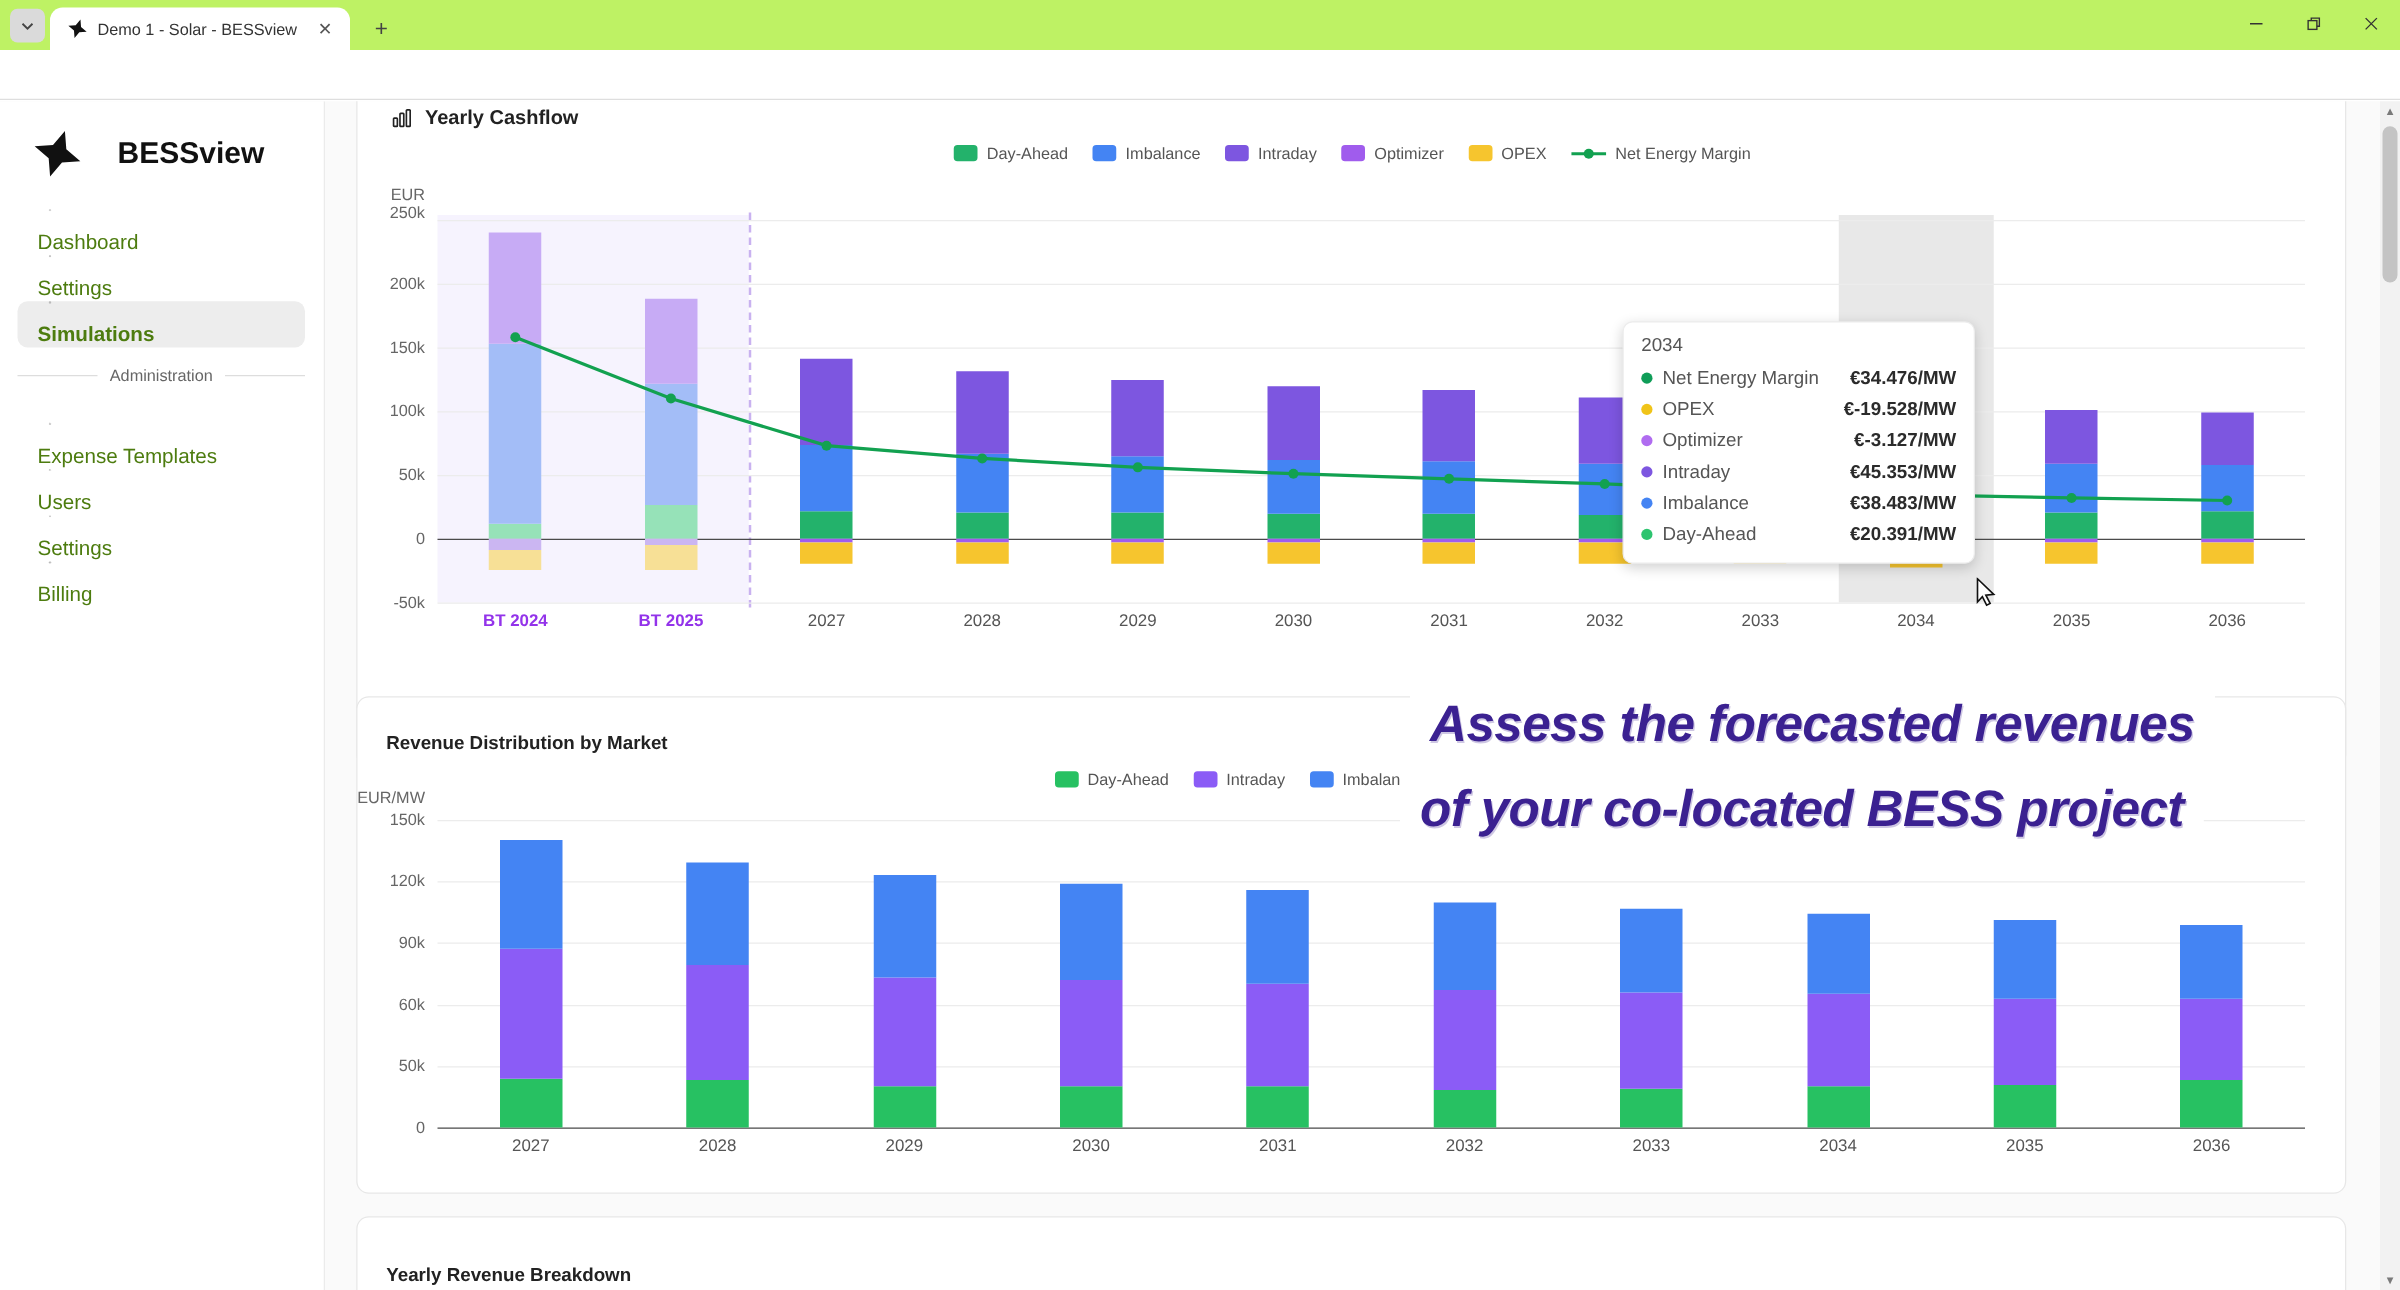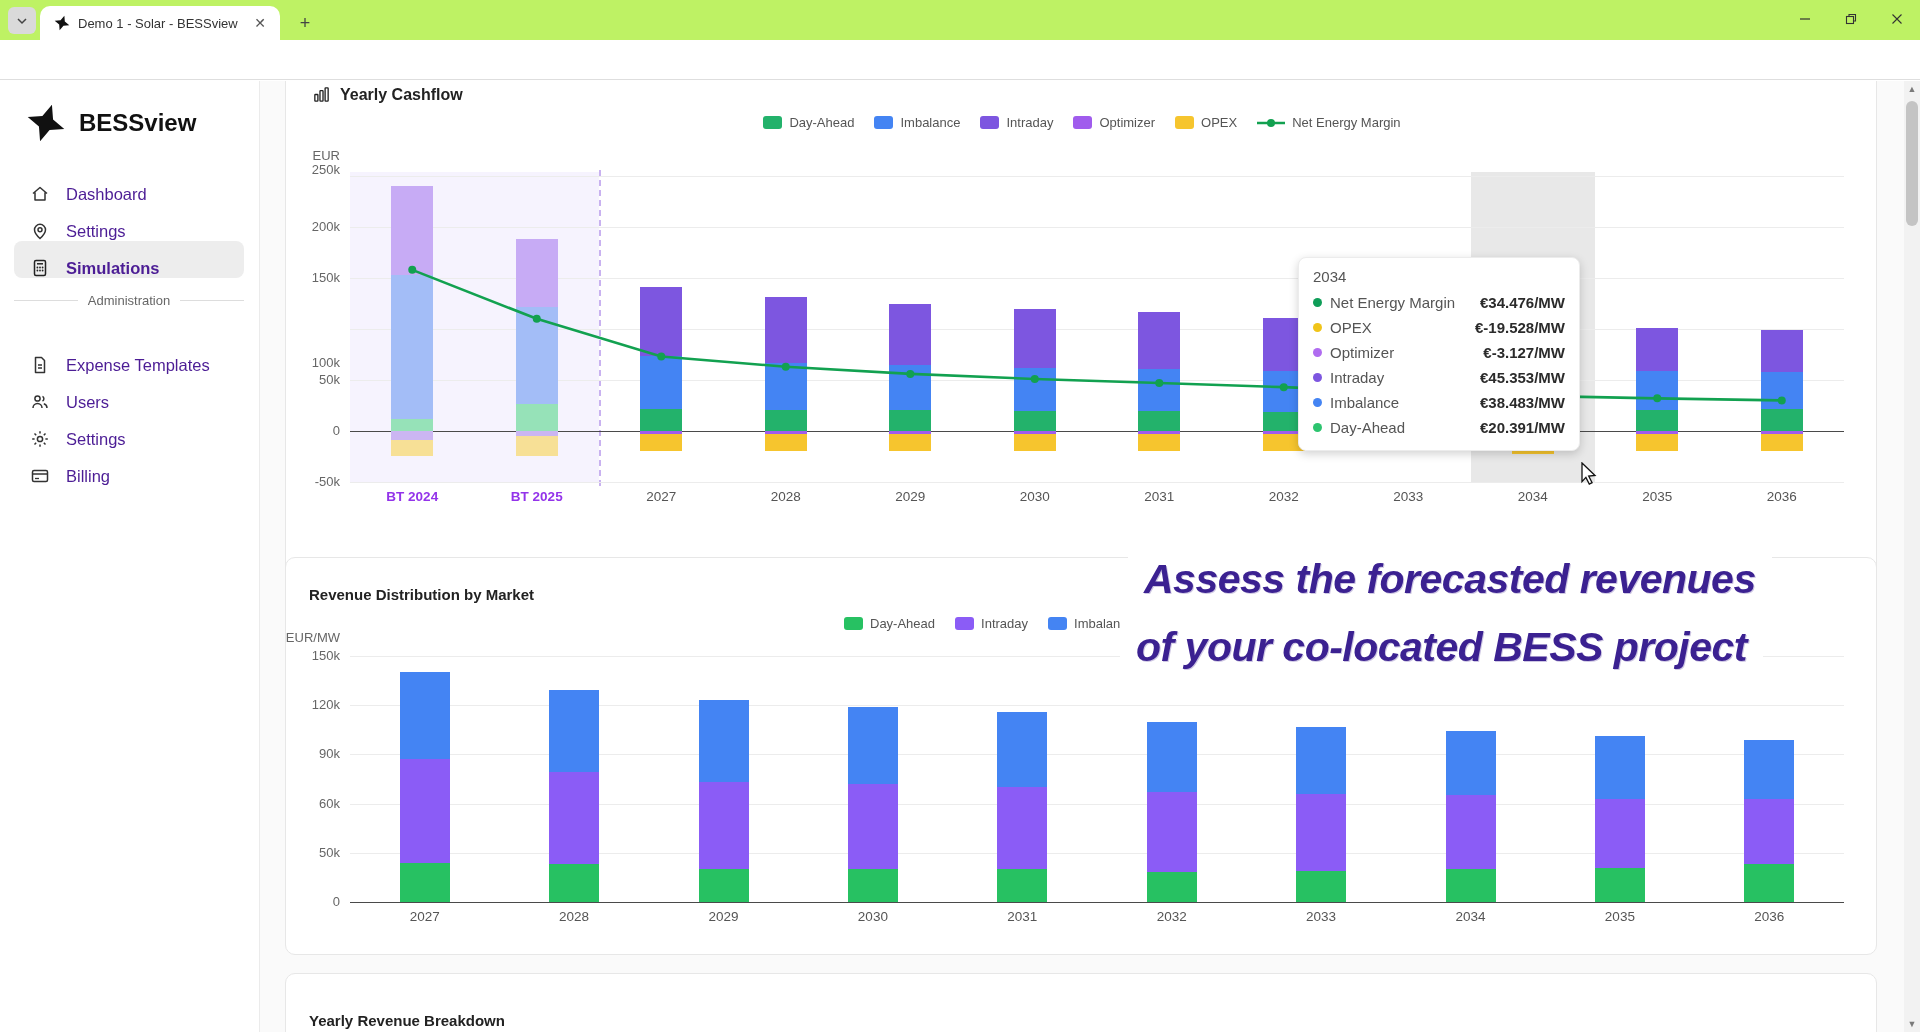--- a/index.html
+++ b/index.html
@@ -23,23 +23,23 @@
   #chat-label { font-size:13.5px; color:#222; }
   .copilot-dot { width:20px; height:20px; border-radius:50%; background:conic-gradient(#f25022,#ffb900,#7fba00,#00a4ef,#b4009e,#f25022); }
   #avatar { position:absolute; left:1776px; top:46px; width:26px; height:26px; border-radius:50%; background:#b9b9b9; overflow:hidden; }
   #avatar:before { content:""; position:absolute; left:8px; top:5px; width:10px; height:10px; border-radius:50%; background:#efefef; }
   #avatar:after { content:""; position:absolute; left:4px; top:16px; width:18px; height:12px; border-radius:50%; background:#efefef; }
   .vsep { position:absolute; top:51px; width:1px; height:18px; background:#d5d5d5; }
 
   
   #content { position:absolute; left:0; top:81px; width:1904px; height:951px; background:#fafafa; overflow:hidden; }
   #sidebar { position:absolute; left:0; top:0; width:260px; height:951px; background:#fff; border-right:1px solid #ebebeb; }
-  #brand { position:absolute; left:26px; top:22px; display:flex; align-items:center; gap:13px; }
+  #brand { position:absolute; left:26px; top:22px; display:flex; align-items:center; gap:28px; }
   #brand-name { font-size:24px; font-weight:bold; color:#111; }
-  .nav-item { position:absolute; left:14px; width:230px; height:37px; border-radius:8px; display:flex; align-items:flex-end; gap:16px; padding-left:16px; font-size:16.5px; color:#4c1d95; }
+  .nav-item { position:absolute; left:14px; width:230px; height:37px; border-radius:8px; display:flex; align-items:flex-start; gap:16px; padding-left:16px; font-size:16.5px; color:#4d7c0f;flex-direction:column; }
   .nav-item.active { background:#ededed; font-weight:bold; }
   #admin-divider { position:absolute; left:14px; top:212px; width:230px; display:flex; align-items:center; gap:10px; color:#666; font-size:13px; }
   #admin-divider:before, #admin-divider:after { content:""; flex:1; height:1px; background:#ddd; }
 
   .card { position:absolute; background:#fff; border:1px solid #e7e7e7; border-radius:10px; }
   .card-title { font-size:16px; font-weight:bold; color:#222; }
 
   
   .ytick { position:absolute; width:62px; text-align:right; font-size:13px; color:#666; }
   .xtick { position:absolute; width:124px; text-align:center; font-size:13.5px; color:#555; }
@@ -465,21 +465,21 @@
             <div class="tt-dot" style="background: rgb(45, 196, 111);"></div>
             <span class="tt-name">Day-Ahead</span>
             <span class="tt-val">€20.391/MW</span>
           </div>
         </div>
     </div>
 
   <div class="ytick" style="left: 278px; top: 81px;">250k</div>
       <div class="ytick" style="left: 278px; top: 138px;">200k</div>
       <div class="ytick" style="left: 278px; top: 189px;">150k</div>
-      <div class="ytick" style="left: 278px; top: 240px; margin-top: 34px;">100k</div>
+      <div class="ytick" style="left: 278px; top: 240px;">100k</div>
       <div class="ytick" style="left: 278px; top: 291px;">50k</div>
       <div class="ytick" style="left: 278px; top: 342px;">0</div>
       <div class="ytick" style="left: 278px; top: 393px;">-50k</div>
       <div class="unit-label" style="left: 278px; top: 67px; width: 62px; text-align: right;">EUR</div>
       <div class="xtick bt" style="left: 350.25px; top: 408px;">BT 2024</div>
       <div class="xtick bt" style="left: 474.75px; top: 408px;">BT 2025</div>
       <div class="xtick" style="left: 599.25px; top: 408px;">2027</div>
       <div class="xtick" style="left: 723.75px; top: 408px;">2028</div>
       <div class="xtick" style="left: 848.25px; top: 408px;">2029</div>
       <div class="xtick" style="left: 972.75px; top: 408px;">2030</div>

